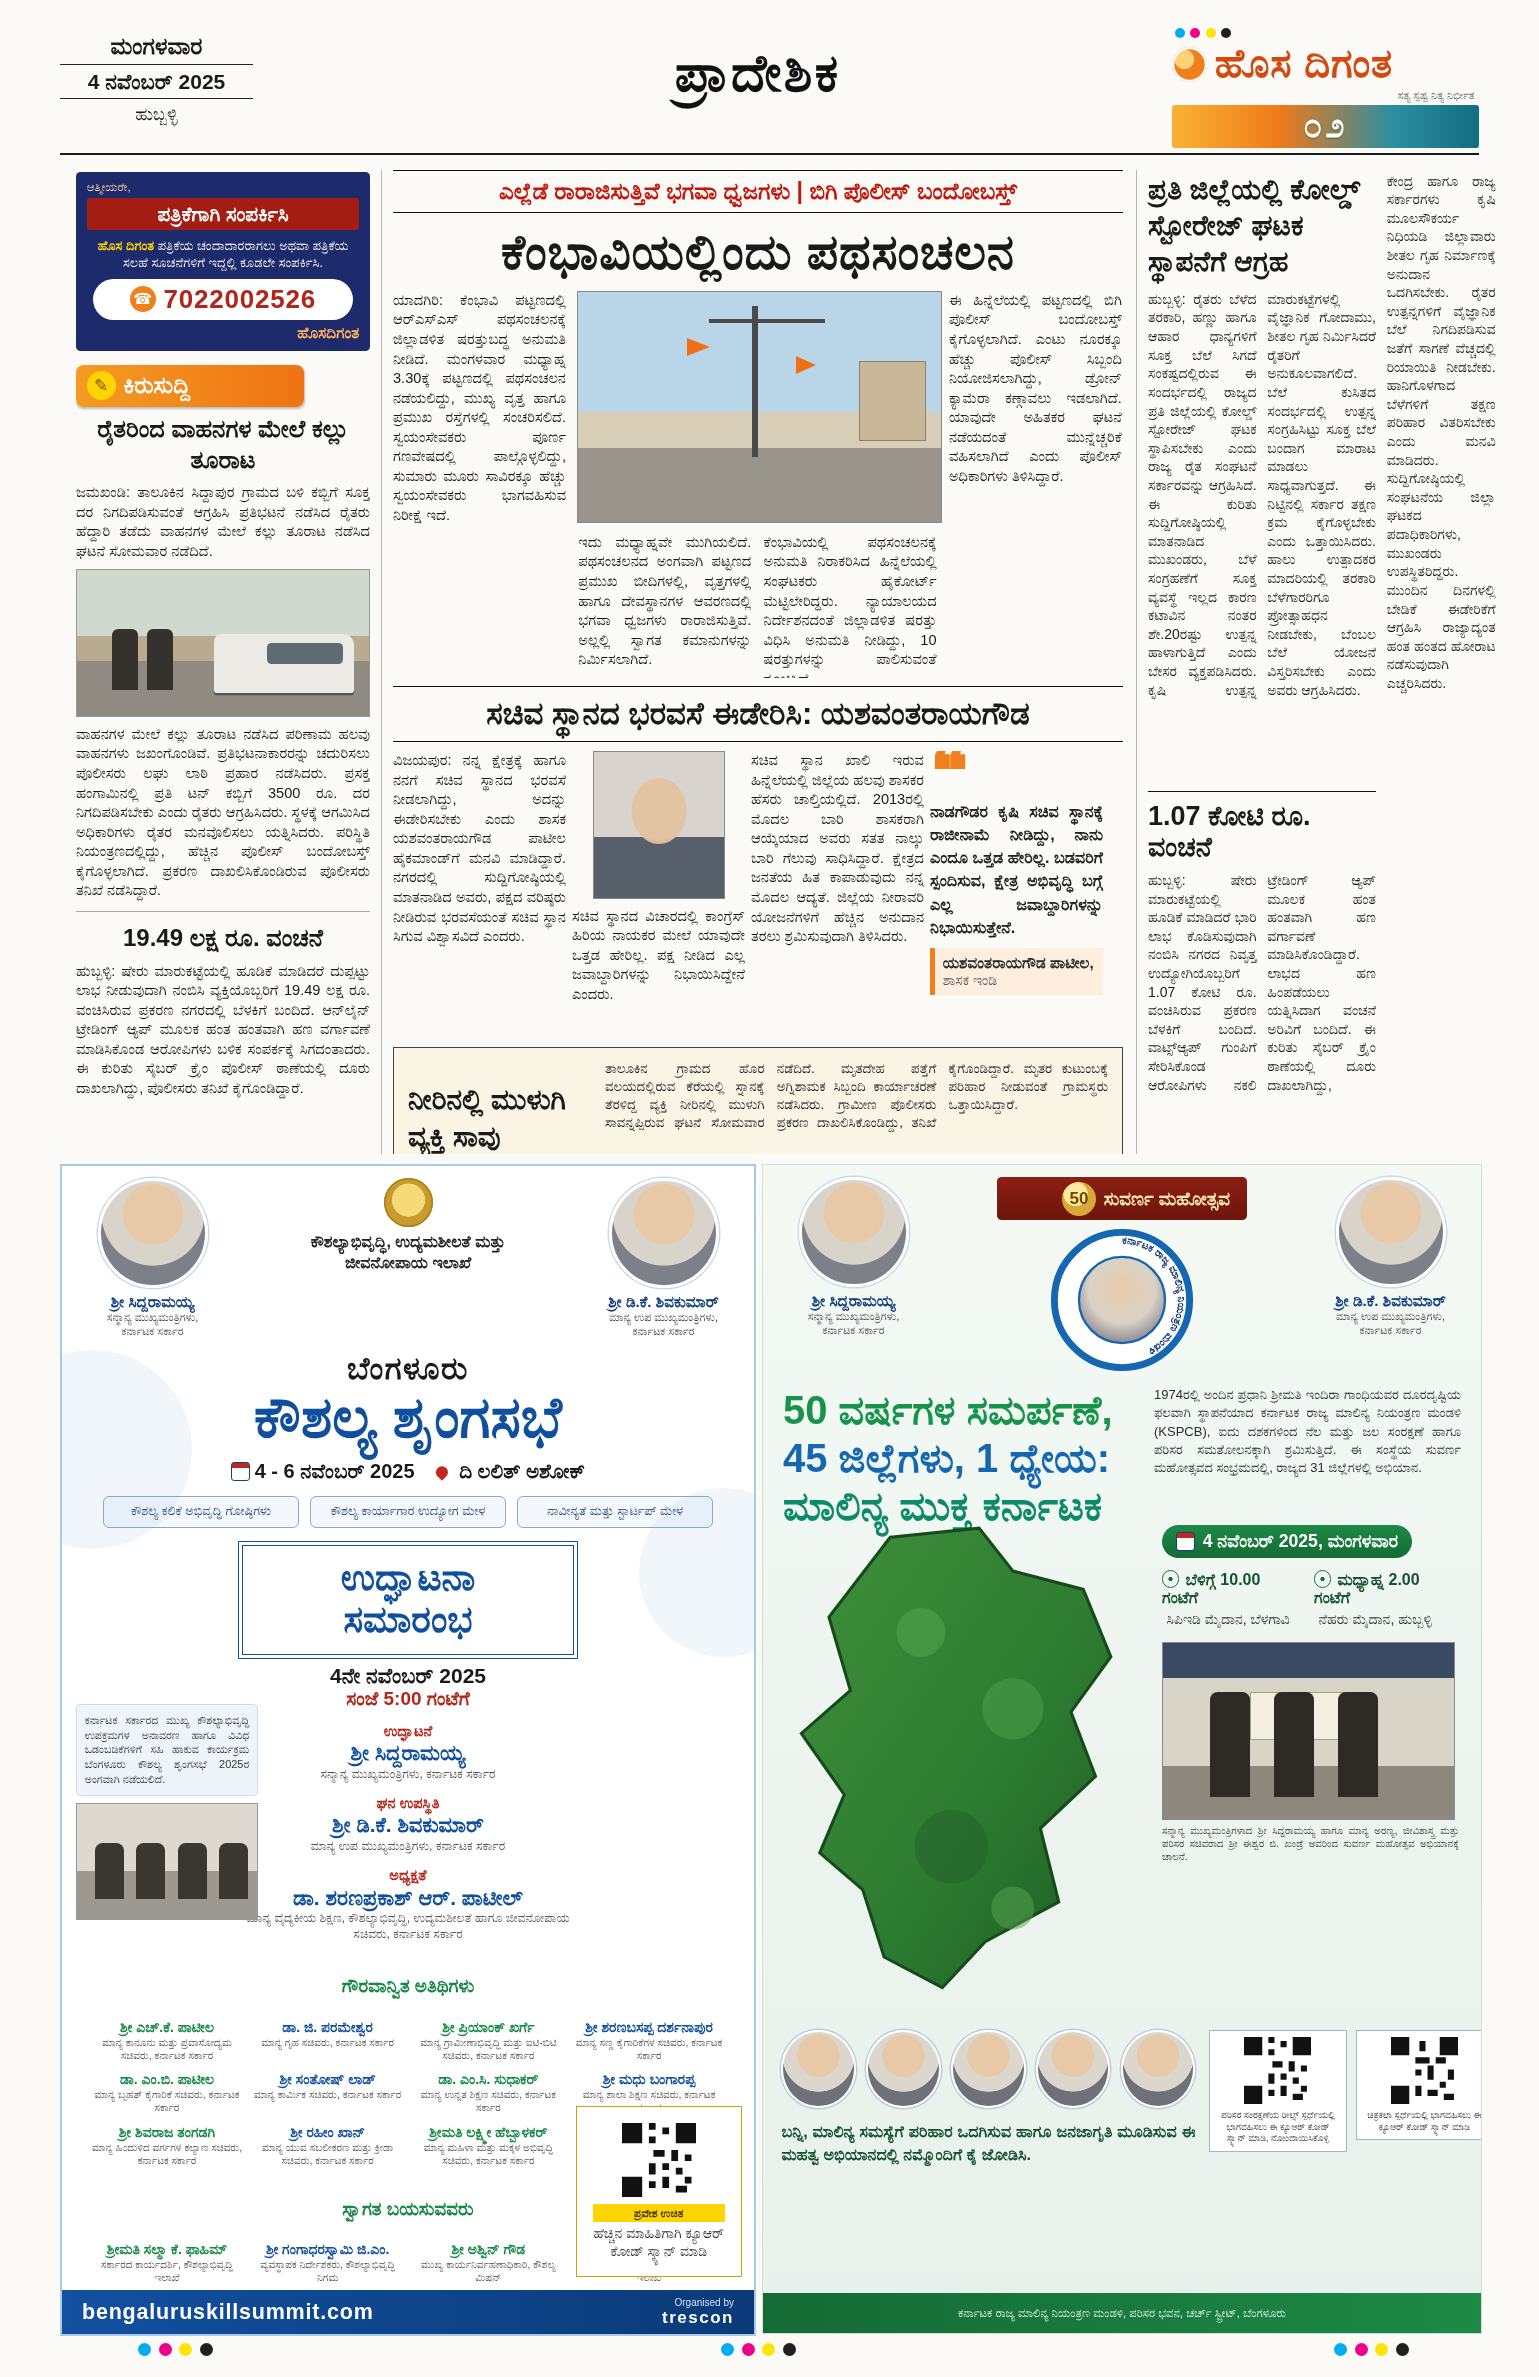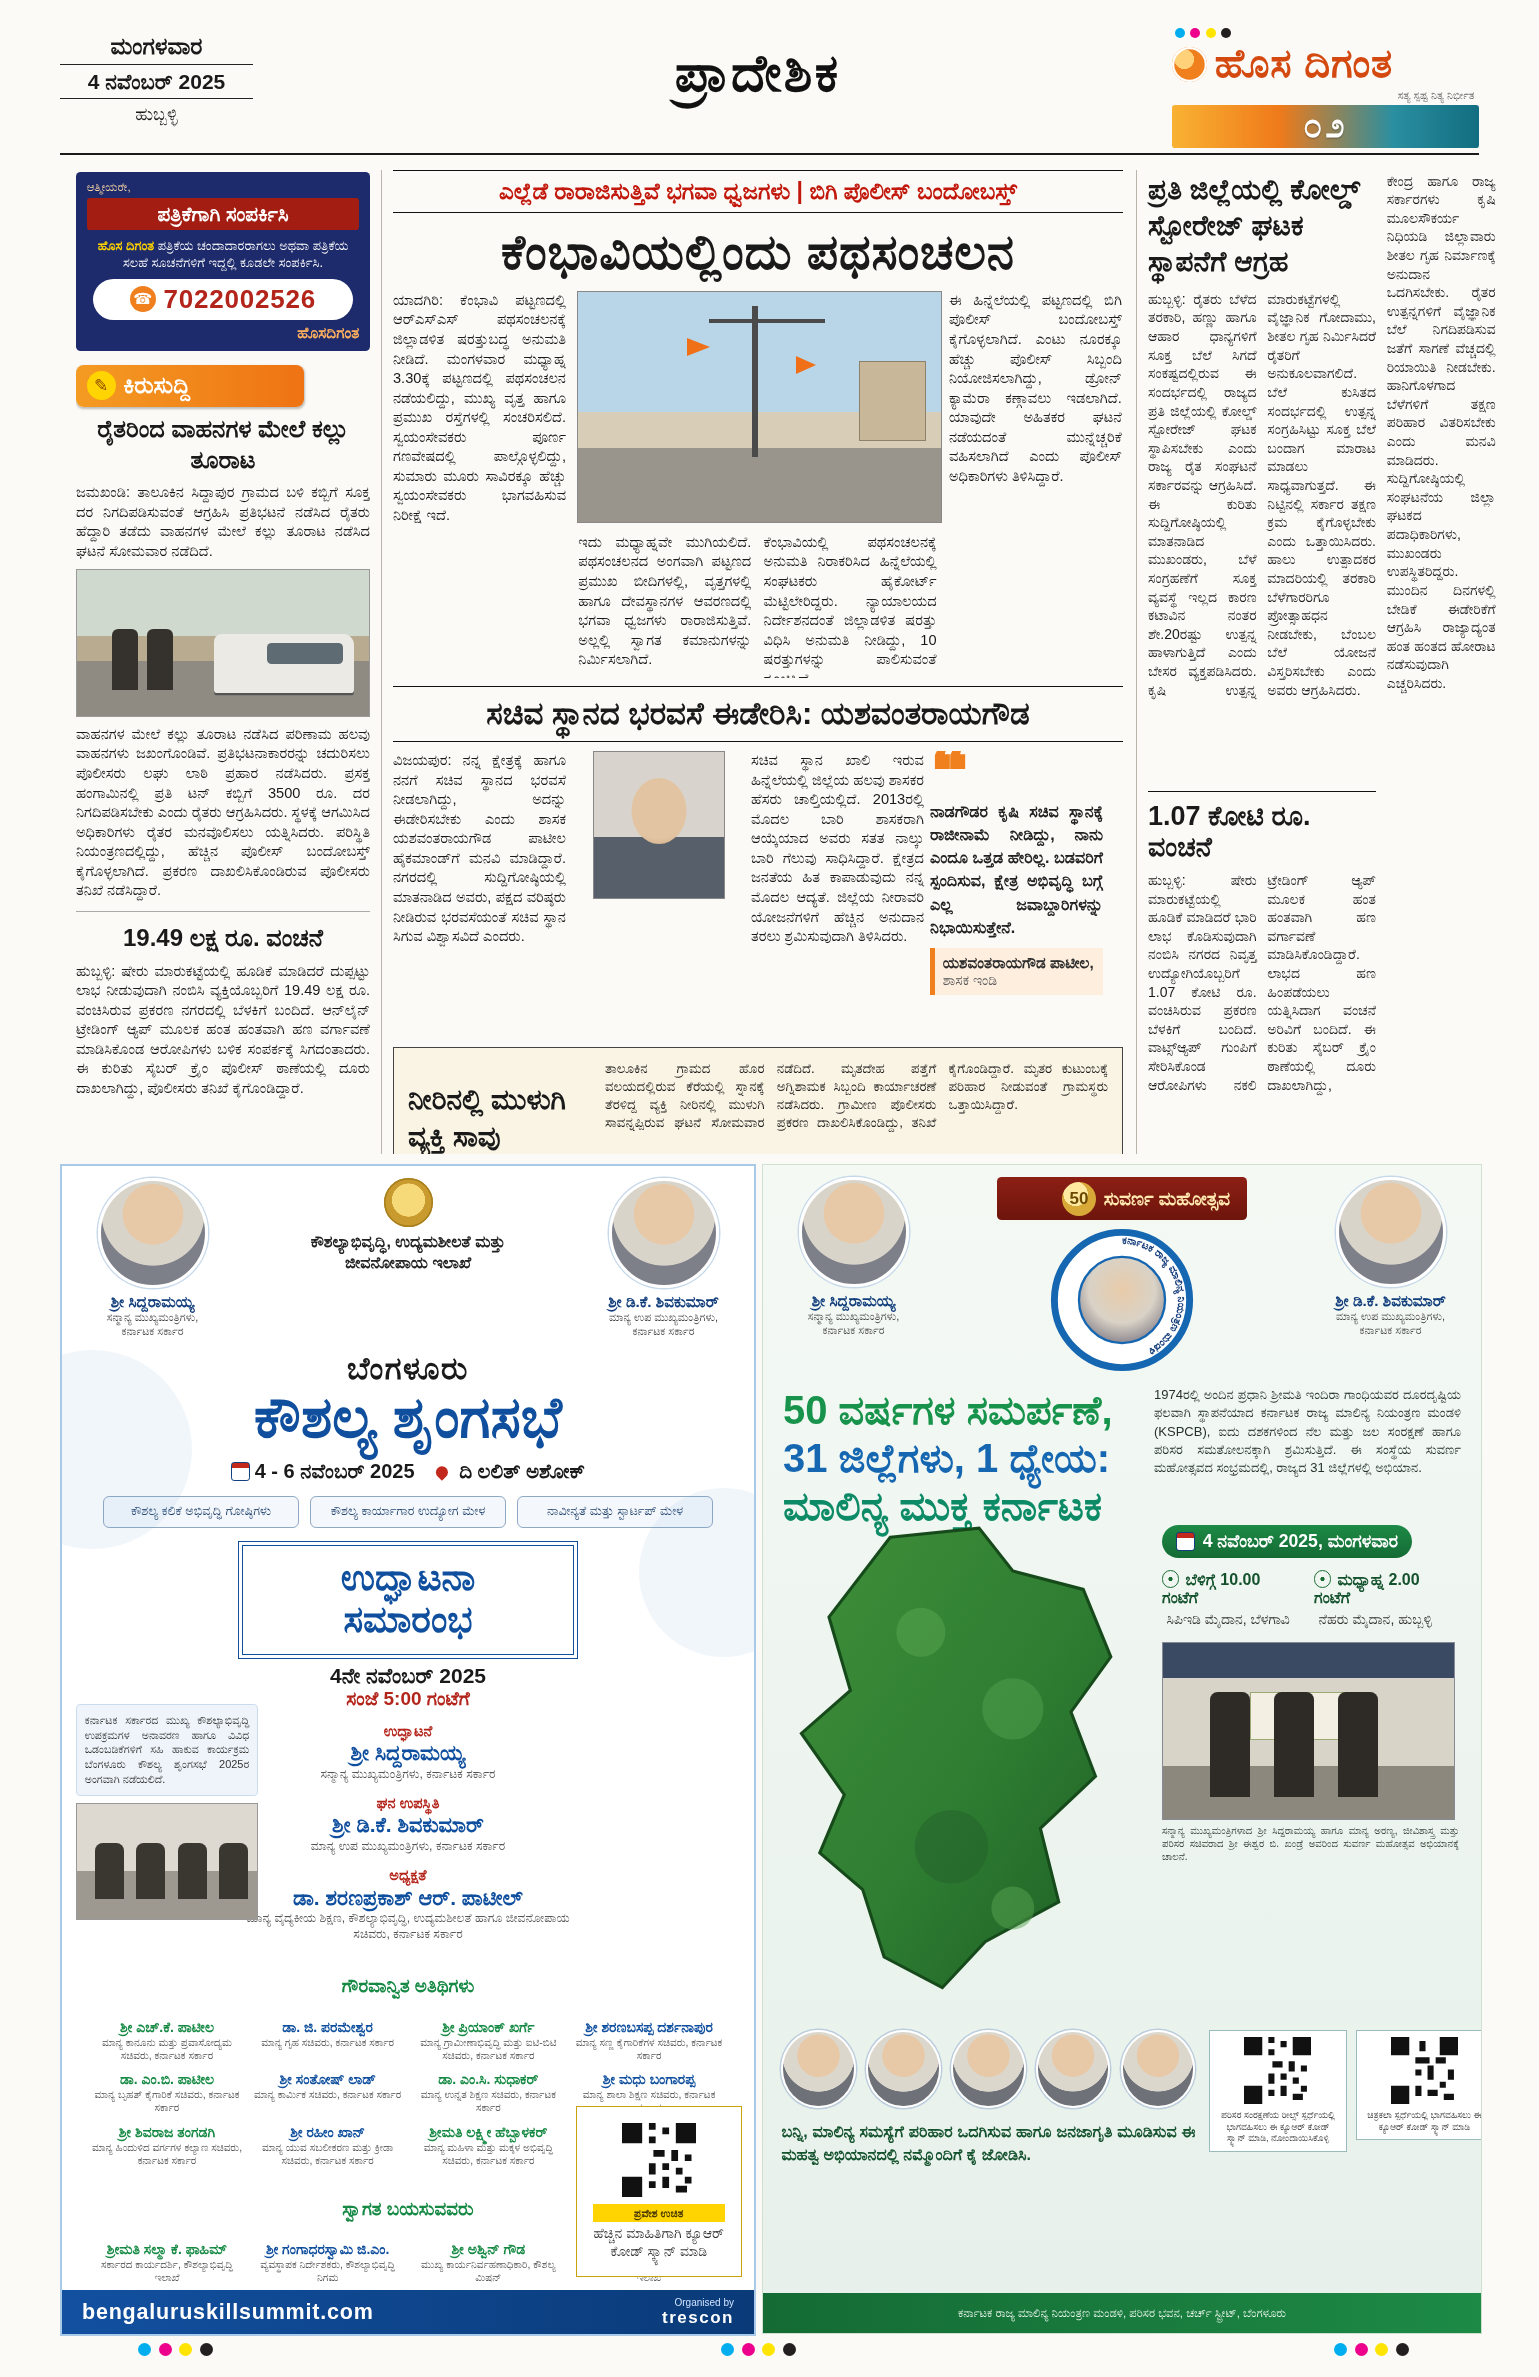--- a/index.html
+++ b/index.html
@@ -314,20 +314,21 @@
 
       <hr class="mid-rule">
       <div class="minister-head">ಸಚಿವ ಸ್ಥಾನದ ಭರವಸೆ ಈಡೇರಿಸಿ: ಯಶವಂತರಾಯಗೌಡ</div>
 
       <div class="min-cols">
         <div class="min-col body-txt">ವಿಜಯಪುರ: ನನ್ನ ಕ್ಷೇತ್ರಕ್ಕೆ ಹಾಗೂ ನನಗೆ ಸಚಿವ ಸ್ಥಾನದ ಭರವಸೆ ನೀಡಲಾಗಿದ್ದು, ಅದನ್ನು ಈಡೇರಿಸಬೇಕು ಎಂದು ಶಾಸಕ ಯಶವಂತರಾಯಗೌಡ ಪಾಟೀಲ ಹೈಕಮಾಂಡ್‌ಗೆ ಮನವಿ ಮಾಡಿದ್ದಾರೆ. ನಗರದಲ್ಲಿ ಸುದ್ದಿಗೋಷ್ಠಿಯಲ್ಲಿ ಮಾತನಾಡಿದ ಅವರು, ಪಕ್ಷದ ವರಿಷ್ಠರು ನೀಡಿರುವ ಭರವಸೆಯಂತೆ ಸಚಿವ ಸ್ಥಾನ ಸಿಗುವ ವಿಶ್ವಾಸವಿದೆ ಎಂದರು.</div>
         <div class="min-col">
           <div class="minister-photo">
             <span class="min-face"></span>
           </div>
+          <div class="body-txt">ಸಚಿವ ಸ್ಥಾನದ ವಿಚಾರದಲ್ಲಿ ಕಾಂಗ್ರೆಸ್ ಹಿರಿಯ ನಾಯಕರ ಮೇಲೆ ಯಾವುದೇ ಒತ್ತಡ ಹೇರಿಲ್ಲ. ಪಕ್ಷ ನೀಡಿದ ಎಲ್ಲ ಜವಾಬ್ದಾರಿಗಳನ್ನು ನಿಭಾಯಿಸಿದ್ದೇನೆ ಎಂದರು.</div>
         </div>
         <div class="min-col body-txt">ಸಚಿವ ಸ್ಥಾನ ಖಾಲಿ ಇರುವ ಹಿನ್ನೆಲೆಯಲ್ಲಿ ಜಿಲ್ಲೆಯ ಹಲವು ಶಾಸಕರ ಹೆಸರು ಚಾಲ್ತಿಯಲ್ಲಿದೆ. 2013ರಲ್ಲಿ ಮೊದಲ ಬಾರಿ ಶಾಸಕರಾಗಿ ಆಯ್ಕೆಯಾದ ಅವರು ಸತತ ನಾಲ್ಕು ಬಾರಿ ಗೆಲುವು ಸಾಧಿಸಿದ್ದಾರೆ. ಕ್ಷೇತ್ರದ ಜನತೆಯ ಹಿತ ಕಾಪಾಡುವುದು ನನ್ನ ಮೊದಲ ಆದ್ಯತೆ. ಜಿಲ್ಲೆಯ ನೀರಾವರಿ ಯೋಜನೆಗಳಿಗೆ ಹೆಚ್ಚಿನ ಅನುದಾನ ತರಲು ಶ್ರಮಿಸುವುದಾಗಿ ತಿಳಿಸಿದರು.</div>
         <div class="min-col quote-col">
           <div class="quote-mark">❝</div>
           <div class="quote-text">ನಾಡಗೌಡರ ಕೃಷಿ ಸಚಿವ ಸ್ಥಾನಕ್ಕೆ ರಾಜೀನಾಮೆ ನೀಡಿದ್ದು, ನಾನು ಎಂದೂ ಒತ್ತಡ ಹೇರಿಲ್ಲ. ಬಡವರಿಗೆ ಸ್ಪಂದಿಸುವ, ಕ್ಷೇತ್ರ ಅಭಿವೃದ್ಧಿ ಬಗ್ಗೆ ಎಲ್ಲ ಜವಾಬ್ದಾರಿಗಳನ್ನು ನಿಭಾಯಿಸುತ್ತೇನೆ.</div>
           <div class="quote-attrib">
             <div class="qa-name">ಯಶವಂತರಾಯಗೌಡ ಪಾಟೀಲ,</div>
             <div class="qa-role">ಶಾಸಕ ಇಂಡಿ</div>
           </div>
         </div>
@@ -576,21 +577,21 @@
           <div class="officer-photo"></div>
           <div class="officer-name">ಶ್ರೀ ಡಿ.ಕೆ. ಶಿವಕುಮಾರ್</div>
           <div class="officer-role">ಮಾನ್ಯ ಉಪ ಮುಖ್ಯಮಂತ್ರಿಗಳು,</div>
           <div class="officer-role">ಕರ್ನಾಟಕ ಸರ್ಕಾರ</div>
         </div>
       </div>
 
       <div class="kspcb-mid">
         <div class="k-headline">
           <div class="kh kh1">50 ವರ್ಷಗಳ ಸಮರ್ಪಣೆ,</div>
-          <div class="kh kh2">31 ಜಿಲ್ಲೆಗಳು, 1 ಧ್ಯೇಯ:</div>
+          <div class="kh kh2">45 ಜಿಲ್ಲೆಗಳು, 1 ಧ್ಯೇಯ:</div>
           <div class="kh kh3">ಮಾಲಿನ್ಯ ಮುಕ್ತ ಕರ್ನಾಟಕ</div>
         </div>
         <div class="k-intro">1974ರಲ್ಲಿ ಅಂದಿನ ಪ್ರಧಾನಿ ಶ್ರೀಮತಿ ಇಂದಿರಾ ಗಾಂಧಿಯವರ ದೂರದೃಷ್ಟಿಯ ಫಲವಾಗಿ ಸ್ಥಾಪನೆಯಾದ ಕರ್ನಾಟಕ ರಾಜ್ಯ ಮಾಲಿನ್ಯ ನಿಯಂತ್ರಣ ಮಂಡಳಿ (KSPCB), ಐದು ದಶಕಗಳಿಂದ ನೆಲ ಮತ್ತು ಜಲ ಸಂರಕ್ಷಣೆ ಹಾಗೂ ಪರಿಸರ ಸಮತೋಲನಕ್ಕಾಗಿ ಶ್ರಮಿಸುತ್ತಿದೆ. ಈ ಸಂಸ್ಥೆಯ ಸುವರ್ಣ ಮಹೋತ್ಸವದ ಸಂಭ್ರಮದಲ್ಲಿ, ರಾಜ್ಯದ 31 ಜಿಲ್ಲೆಗಳಲ್ಲಿ ಅಭಿಯಾನ.</div>
       </div>
 
       <div class="map-zone">
         <svg width="360" height="475" viewBox="0 0 235 310">
           <defs>
             <linearGradient id="mapg" x1="0" y1="0" x2="1" y2="1">
               <stop offset="0%" stop-color="#3f8f3a"></stop>

